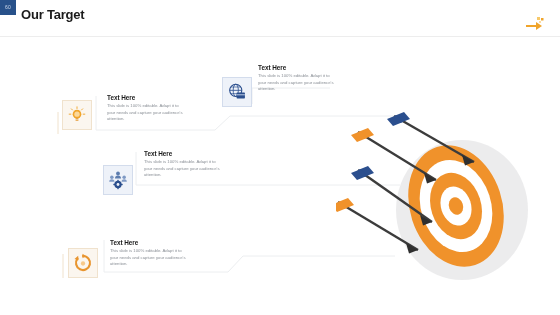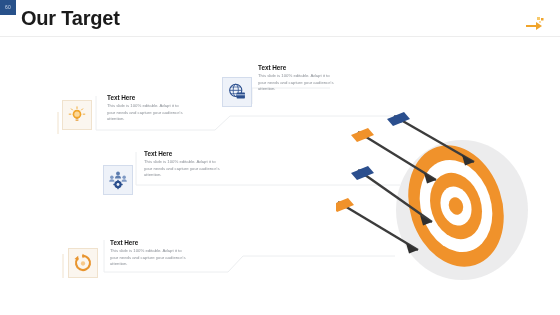--- a/index.html
+++ b/index.html
@@ -29,21 +29,21 @@
     color: #cdd9ec;
     font-size: 5px;
     line-height: 15px;
     text-align: center;
     letter-spacing: 0.2px;
   }
   #slide-title {
     position: absolute;
     left: 21px;
     top: 7px;
-    font-size: 20px;
+    font-size: 13px;
     font-weight: bold;
     color: #1b1b1b;
     letter-spacing: -0.2px;
   }
   #header-rule {
     position: absolute;
     left: 0px;
     top: 36px;
     width: 560px;
     height: 1px;

